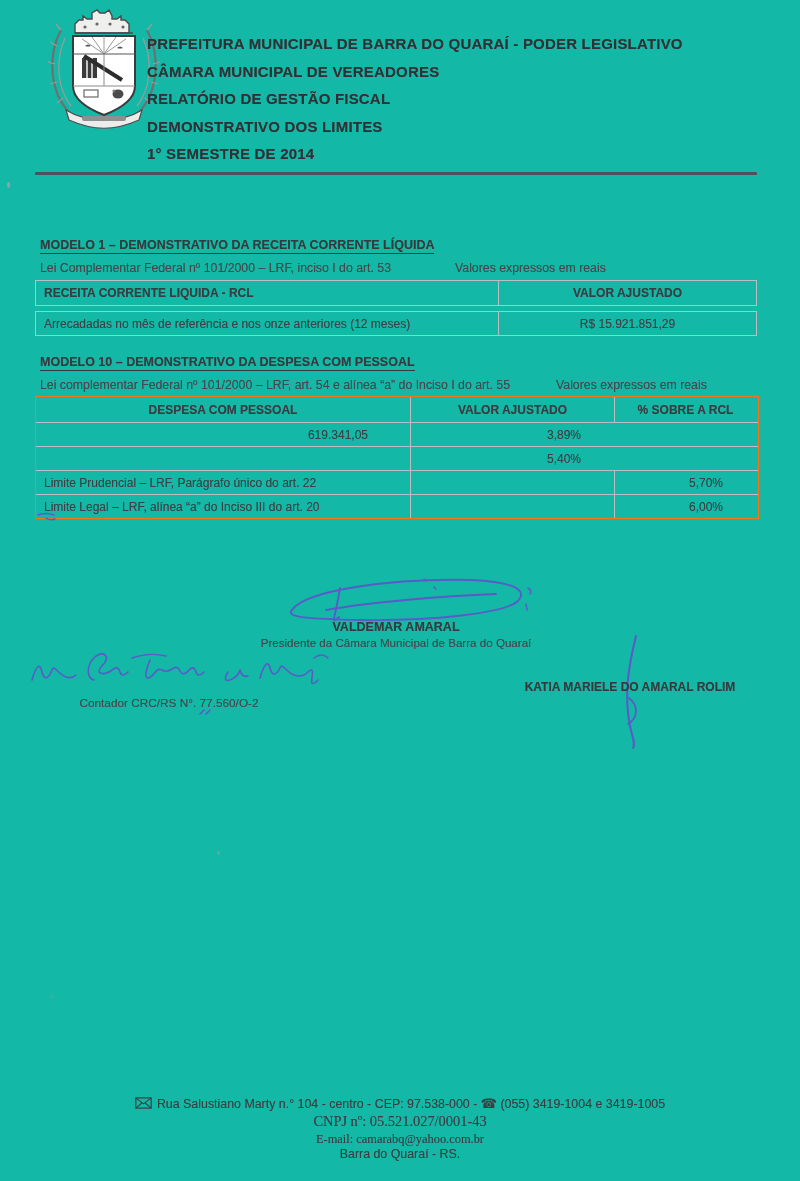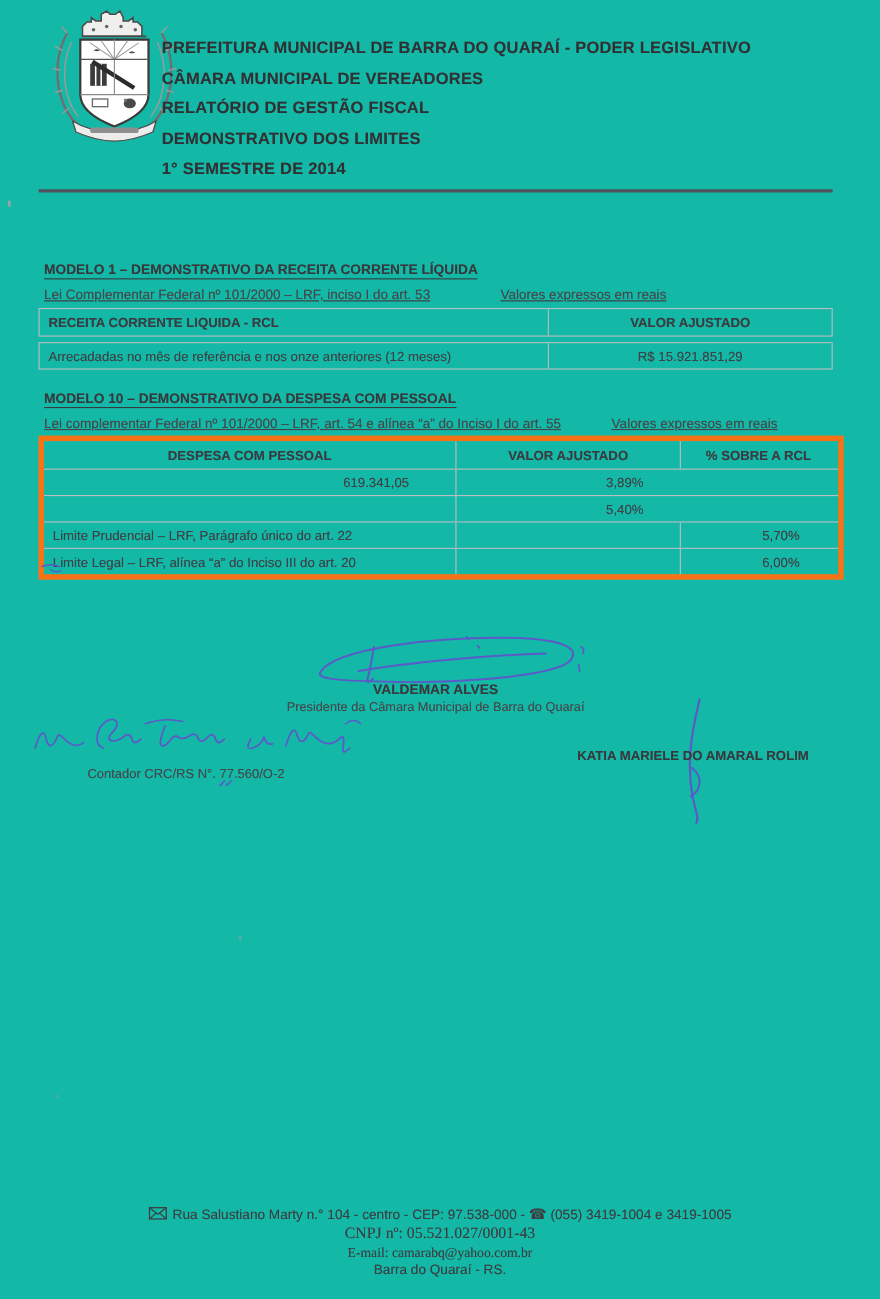--- a/index.html
+++ b/index.html
@@ -11,33 +11,33 @@
 
   
   .hdr-lines{left:147px;top:30px;width:640px;font-size:15px;font-weight:bold;
              color:#2f3134;letter-spacing:.2px;}
   .hdr-lines div{height:27.5px;line-height:27.5px;white-space:nowrap;}
   .rule{left:35px;top:172px;width:722px;height:3px;background:#4e525a;border-radius:1px;}
 
   
   .sec-title{font-size:12.5px;font-weight:bold;color:#36393d;white-space:nowrap;}
   .sec-title span{border-bottom:1.6px solid #36393d;padding-bottom:1px;}
-  .law{font-size:12.3px;white-space:nowrap;color:#45484c;text-decoration:underline;}
+  .law{font-size:12.3px;white-space:nowrap;color:#45484c;}
 
   
   .tbl{left:35px;width:722px;font-size:12px;}
   .t1-row{display:grid;grid-template-columns:462px 258px;border:1px solid #b9bec2;}
   .t1-row + .t1-row{margin-top:5px;}
   .t1-row > div{display:flex;align-items:center;height:23px;}
   .t1-row > div:first-child{padding-left:8px;}
   .t1-row > div:last-child{border-left:1px solid #b9bec2;justify-content:center;}
   .t1-head{font-weight:bold;color:#393c40;}
   .t1-head > div{height:24px;}
 
-  .t2{border:5px solid #f97316;}
+  .t2{border:1px solid #f97316;}
   .t2-row{display:grid;grid-template-columns:374px 204px 142px;}
   .t2-row + .t2-row{border-top:1px solid #b9bec2;}
   .t2-row > div{display:flex;align-items:center;height:23px;}
   .t2-row > div + div{border-left:1px solid #b9bec2;}
   .t2-head{font-weight:bold;color:#393c40;}
   .t2-head > div{height:25px;justify-content:center;}
   .t2 .c-label{padding-left:8px;}
   .t2 .c-valor{justify-content:flex-end;padding-right:42px;}
   .t2 .c-pct{justify-content:flex-end;padding-right:33px;}
 
@@ -173,21 +173,21 @@
     <path d="M2,4 q8,-3 16,0 M10,7 q5,3 9,1" stroke="#8d9298" stroke-width="1.4"></path>
   </svg>
 
   <svg class="abs pen" style="left:282px;top:574px;" width="250" height="56" viewBox="0 0 250 56">
     <path d="M10,36 C24,16 110,4 190,6 C232,8 246,16 236,27 C222,40 146,47 78,46 C32,45 2,44 10,36" stroke-width="1.8"></path>
     <path d="M58,14 C56,26 54,36 52,44 q-1,5 5,-1" stroke-width="1.8"></path>
     <path d="M44,36 C90,28 160,22 214,20" stroke-width="1.8"></path>
     <path d="M142,5 l2,2 M152,13 l2,2" stroke-width="1.6"></path>
     <path d="M246,14 q4,2 2,6 M244,30 l1,6" stroke-width="1.5"></path>
   </svg>
-  <div class="abs center sig-name soft" style="left:245px;top:620px;width:302px;font-size:12.5px;">VALDEMAR ALVES</div>
+  <div class="abs center sig-name soft" style="left:245px;top:620px;width:302px;font-size:12.5px;">VALDEMAR AMARAL</div>
   <div class="abs center sig-role soft" style="left:245px;top:636px;width:302px;font-size:11.6px;">Presidente da Câmara Municipal de Barra do Quaraí</div>
 
   <svg class="abs pen" style="left:28px;top:650px;" width="310" height="36" viewBox="0 0 310 36">
     <path d="M4,30 C8,16 12,12 14,22 C16,30 20,30 24,20 C26,14 30,24 38,27 q6,2 10,-2" stroke-width="1.6"></path>
     <path d="M66,30 C58,28 58,14 68,6 C78,0 82,8 74,16 C66,24 76,26 84,20 q6,-5 8,2 q2,6 8,0" stroke-width="1.6"></path>
     <path d="M104,8 q18,-6 34,-2" stroke-width="1.4"></path>
     <path d="M122,10 C118,20 116,28 120,28 C126,28 128,16 134,20 q4,3 10,-1 q6,-4 8,2 q3,6 9,-1 q5,-5 7,2 q2,6 8,0" stroke-width="1.6"></path>
     <path d="M200,22 q-6,10 2,8 q8,-3 10,-10 q2,8 8,6" stroke-width="1.6"></path>
     <path d="M232,28 C236,14 240,10 242,18 C244,26 248,26 252,18 C254,12 258,22 266,25 q8,3 14,-3 q6,-6 4,6 q-2,10 6,2" stroke-width="1.6"></path>
     <path d="M286,8 q8,-6 14,0" stroke-width="1.3"></path>

